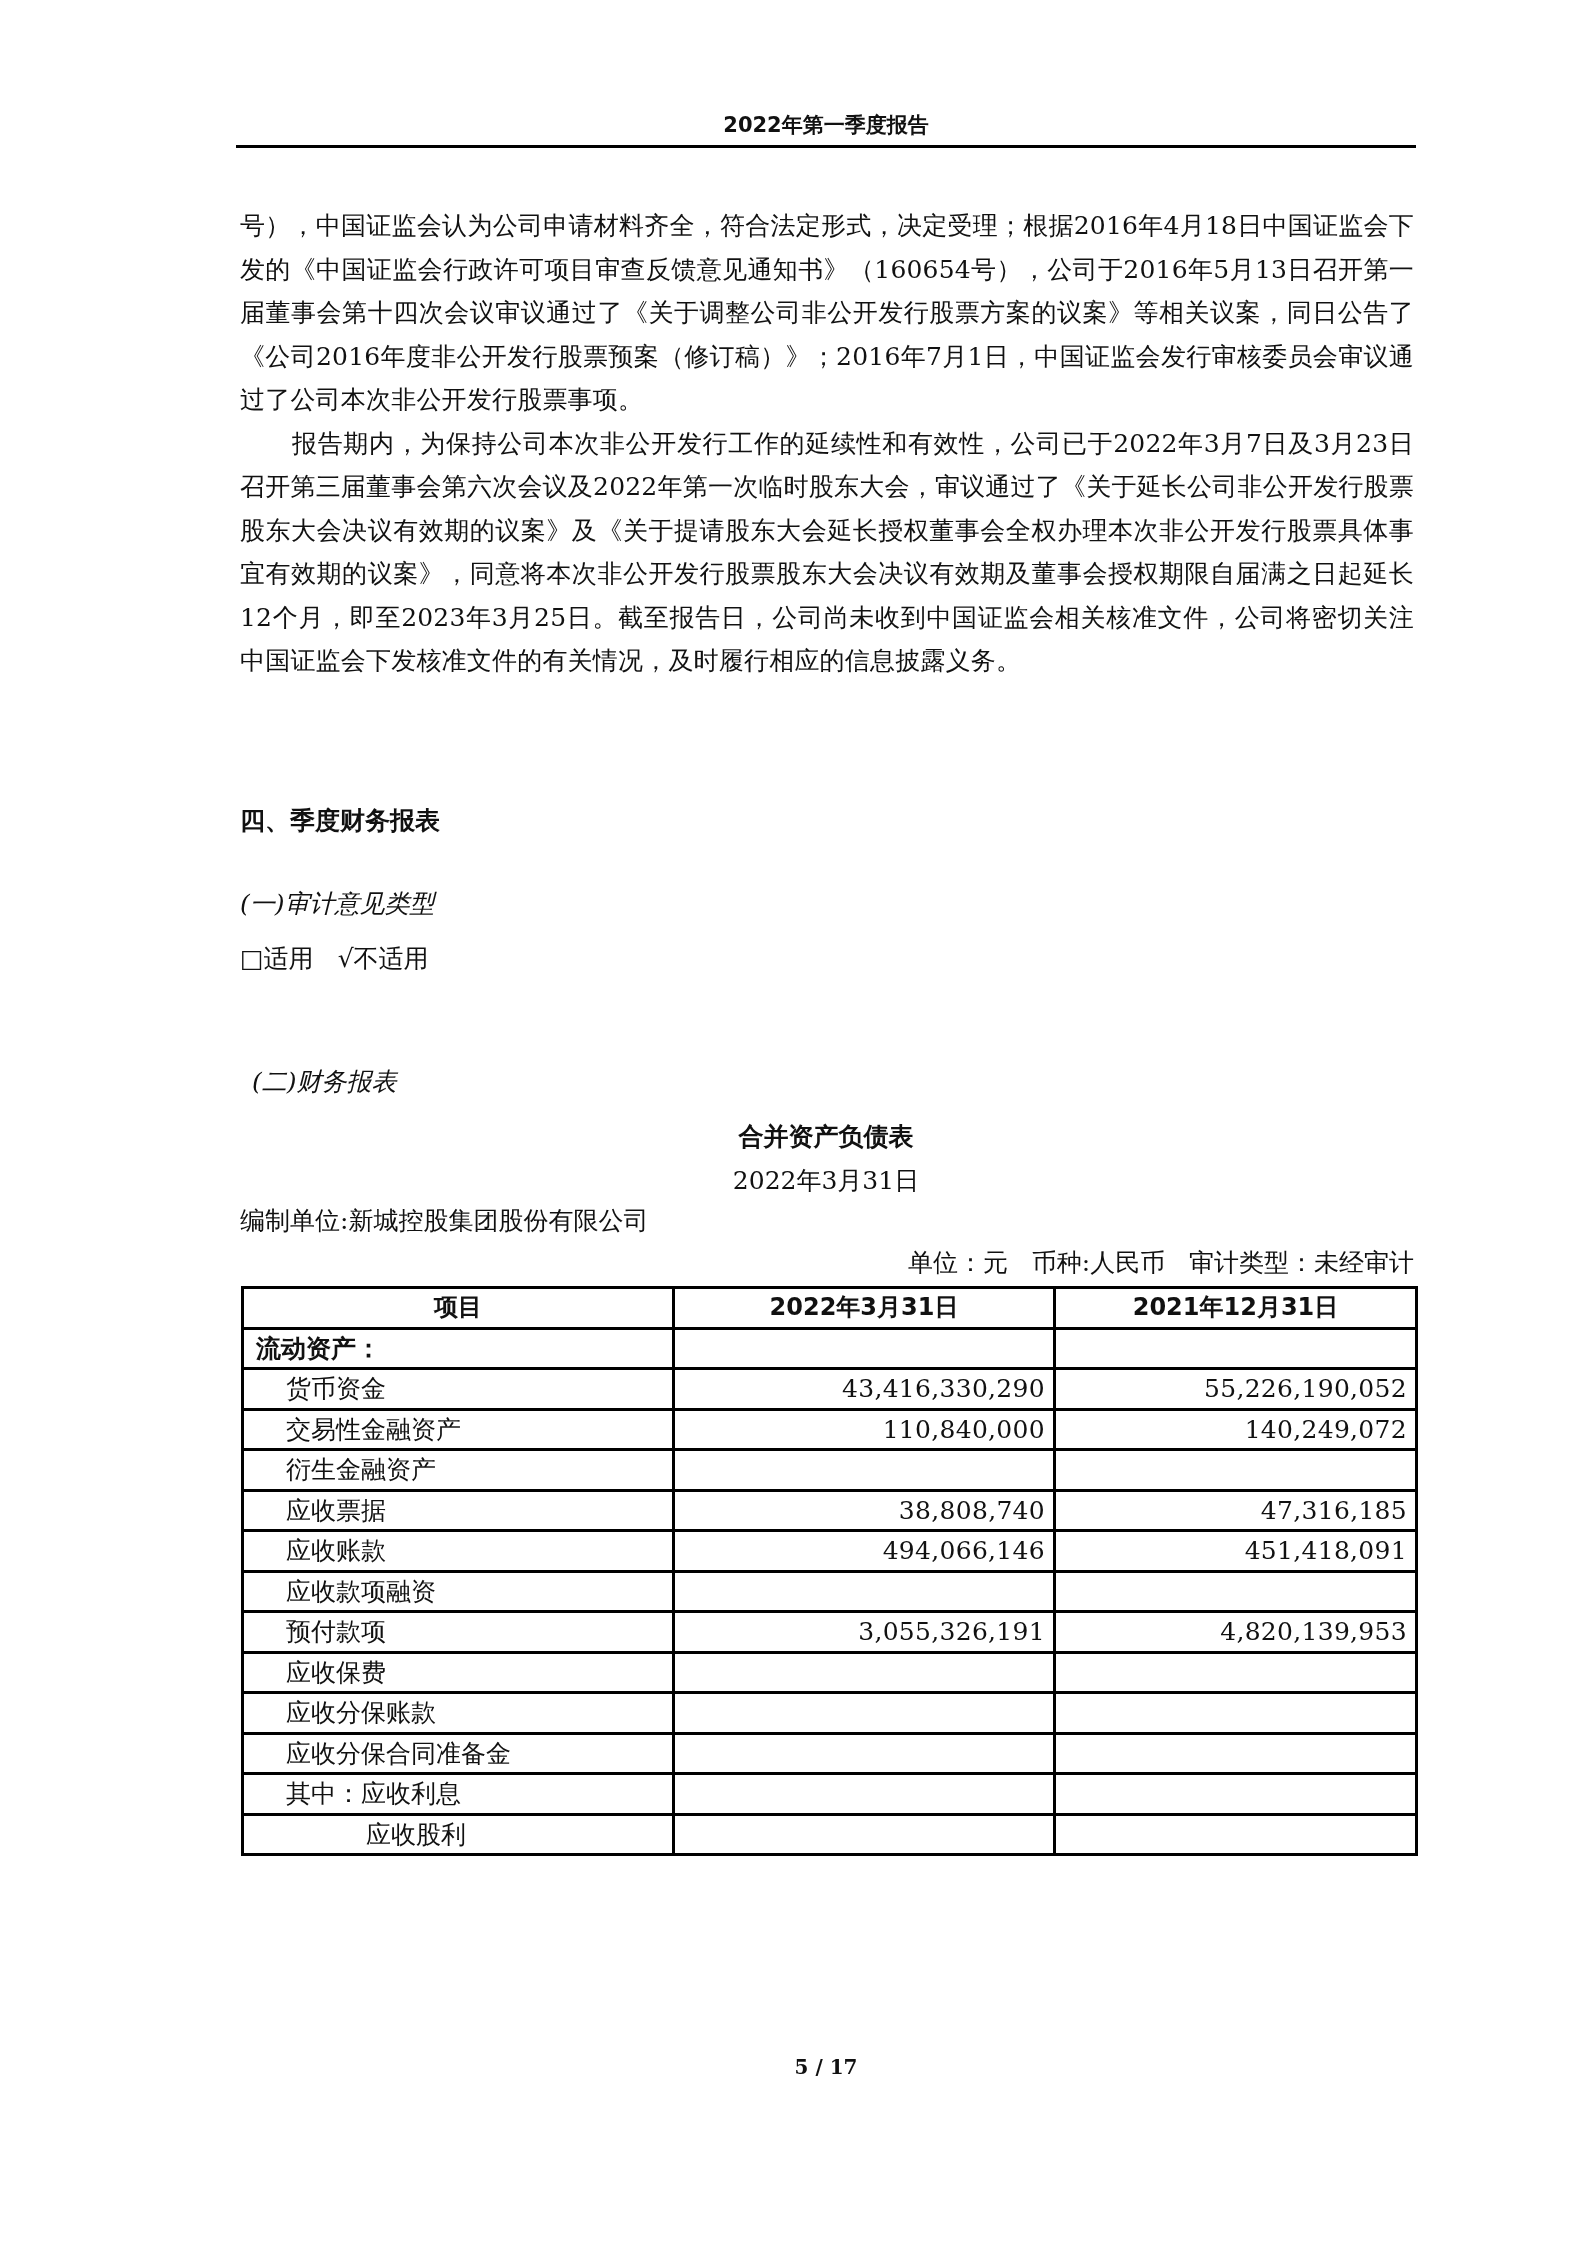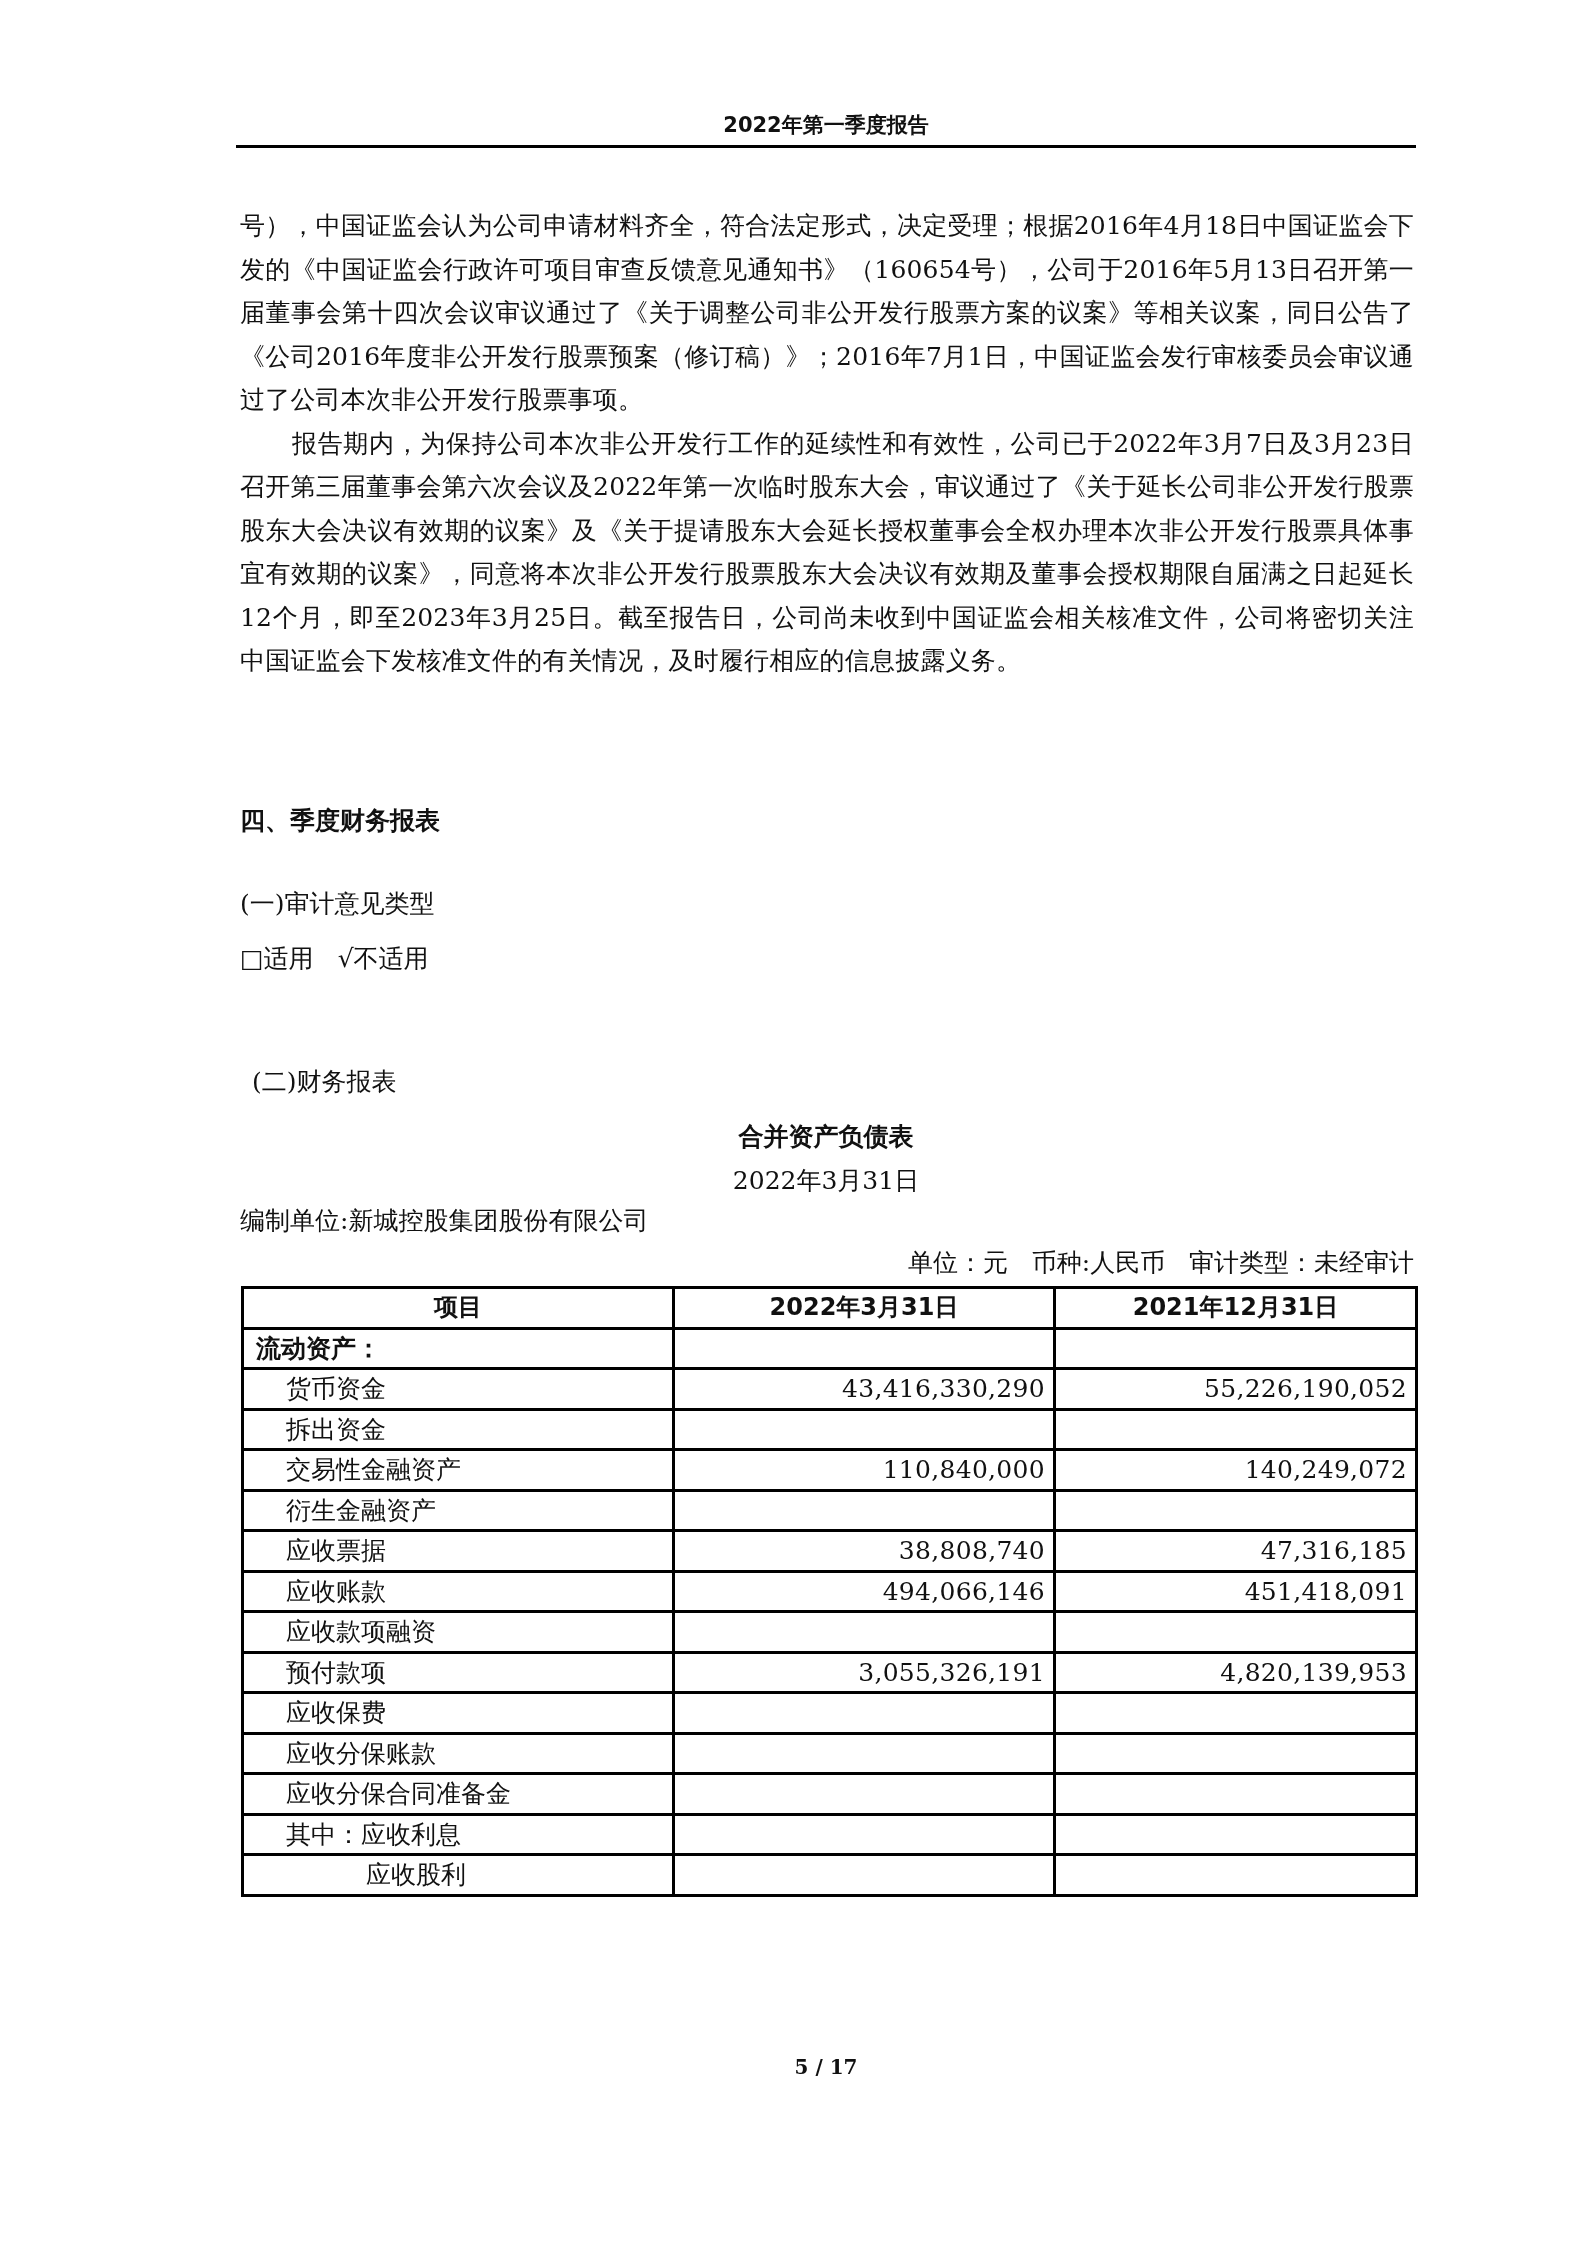--- a/index.html
+++ b/index.html
@@ -22,21 +22,21 @@
     letter-spacing: 0.2px;
   }
   .body-text p { margin: 0; }
   .body-text p.indent { text-indent: 52px; }
   .section-heading {
     position: absolute; left: 240px; top: 803px;
     font-family: "DejaVu Sans", "Liberation Sans", sans-serif;
     font-weight: bold; font-size: 25px; line-height: 36px;
   }
   .sub-heading {
-    position: absolute; left: 240px; font-size: 25px; line-height: 36px;
+    position: absolute; left: 240px; font-size: 25px; line-height: 36px; font-style: italic;
   }
   .option-line {
     position: absolute; left: 240px; top: 941px; font-size: 25px; line-height: 36px;
   }
   .option-line .sep { display: inline-block; width: 24px; }
   .table-title {
     position: absolute; left: 236px; width: 1180px; top: 1119px;
     text-align: center; font-family: "DejaVu Sans", "Liberation Sans", sans-serif;
     font-weight: bold; font-size: 25px; line-height: 36px;
   }
@@ -119,25 +119,20 @@
         <td class="label lvl0">流动资产：</td>
         <td class="num"></td>
         <td class="num"></td>
       </tr>
       <tr>
         <td class="label lvl1">货币资金</td>
         <td class="num">43,416,330,290</td>
         <td class="num">55,226,190,052</td>
       </tr>
       <tr>
-        <td class="label lvl1">拆出资金</td>
-        <td class="num"></td>
-        <td class="num"></td>
-      </tr>
-      <tr>
         <td class="label lvl1">交易性金融资产</td>
         <td class="num">110,840,000</td>
         <td class="num">140,249,072</td>
       </tr>
       <tr>
         <td class="label lvl1">衍生金融资产</td>
         <td class="num"></td>
         <td class="num"></td>
       </tr>
       <tr>

